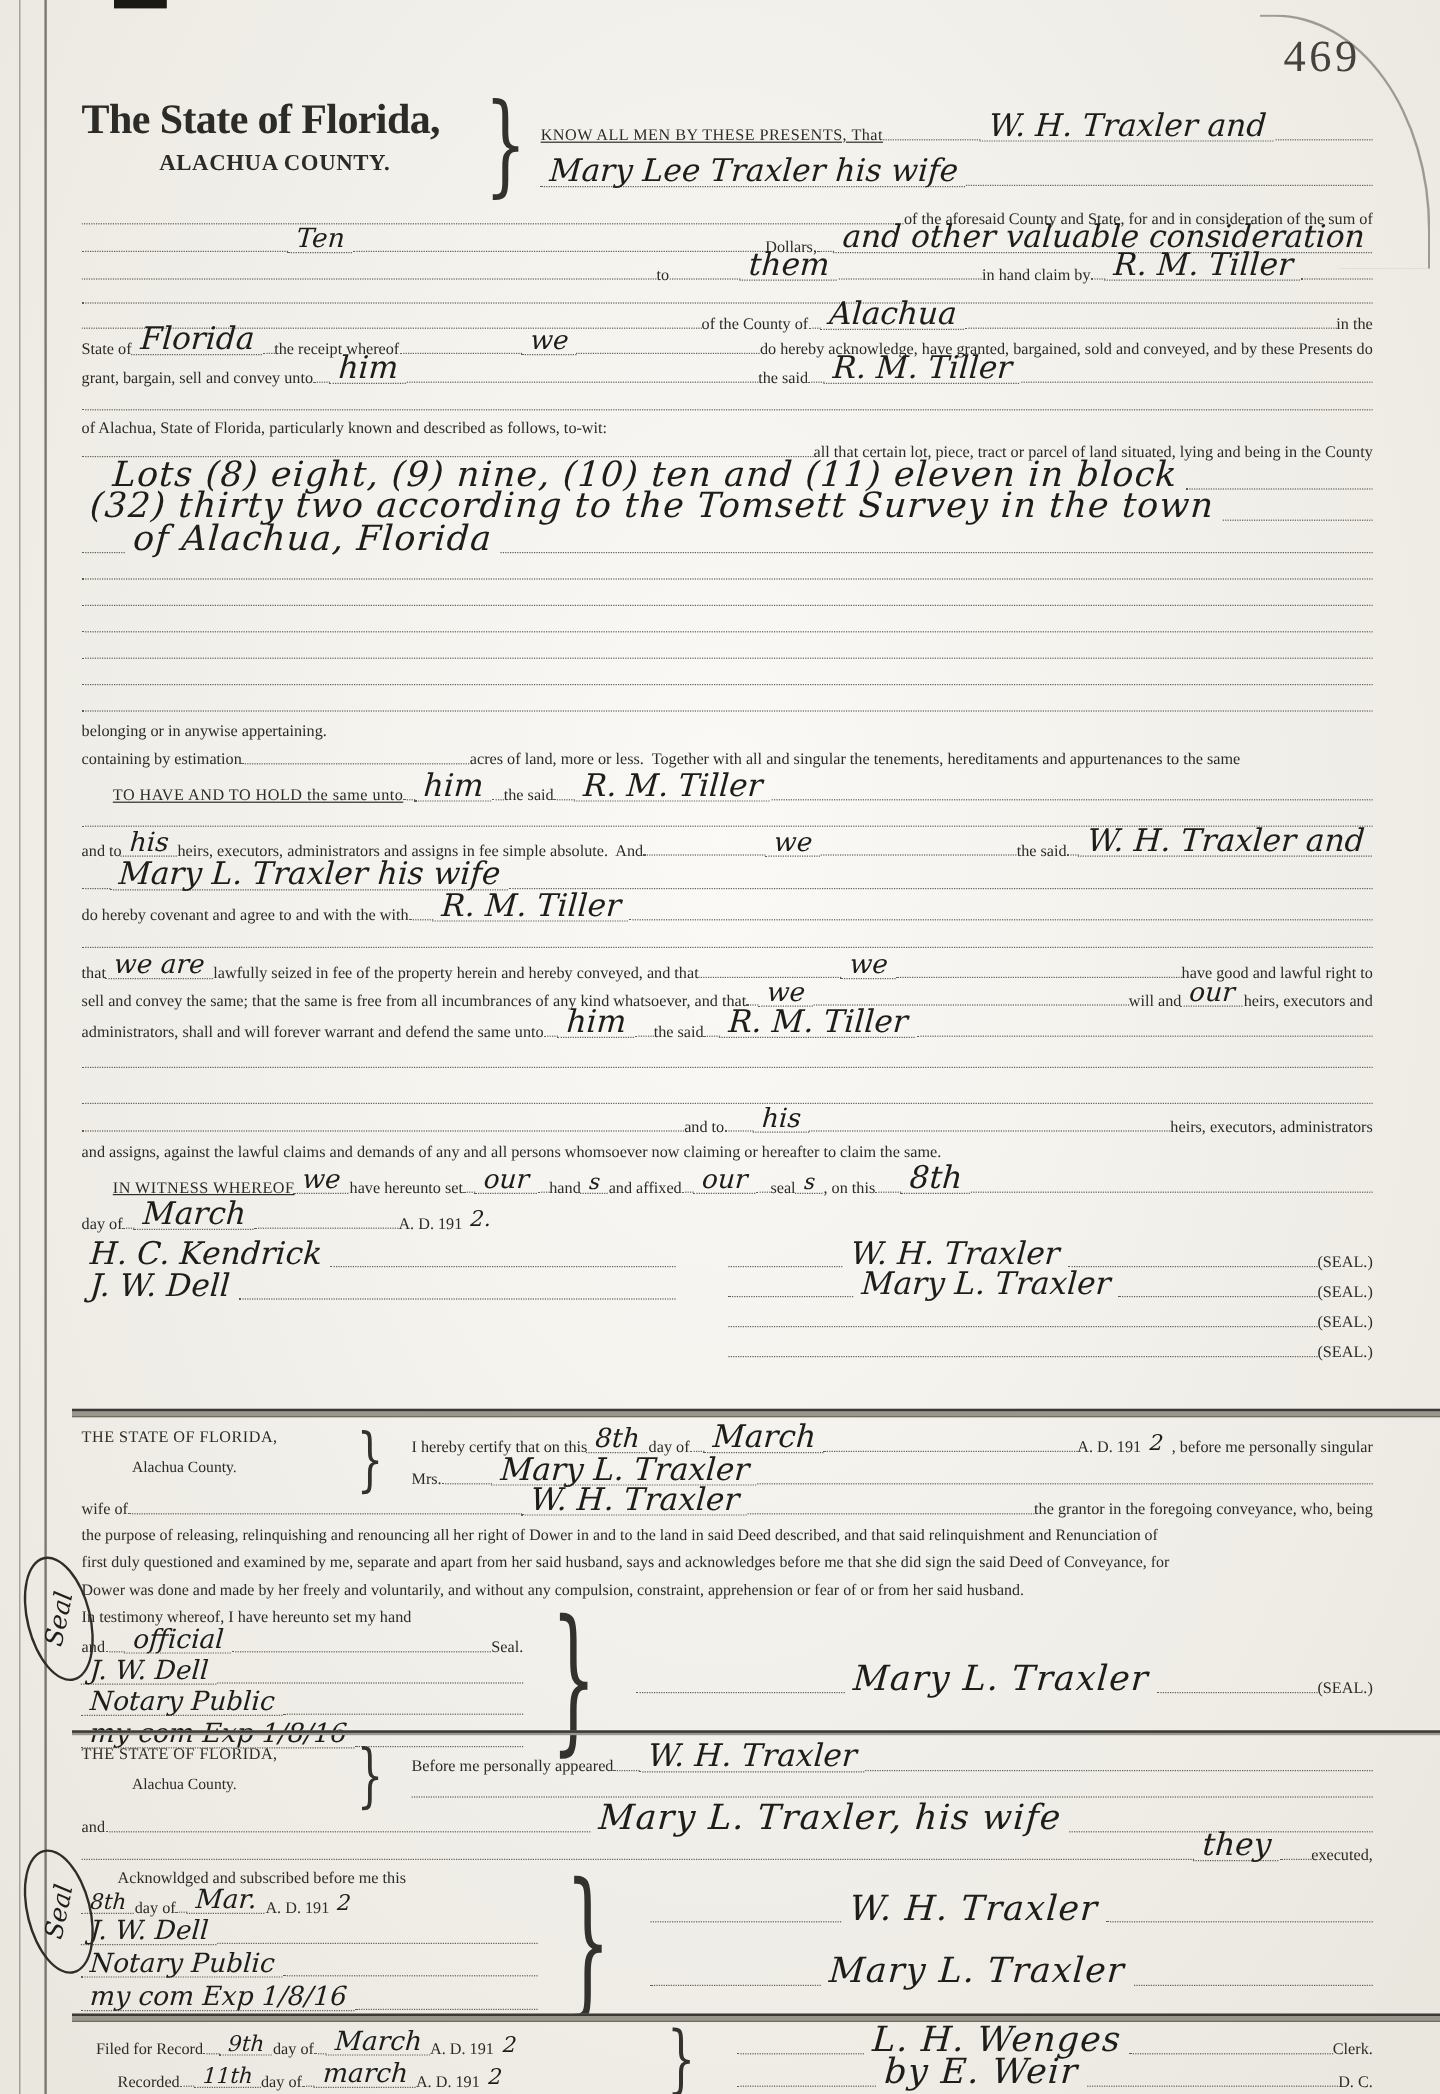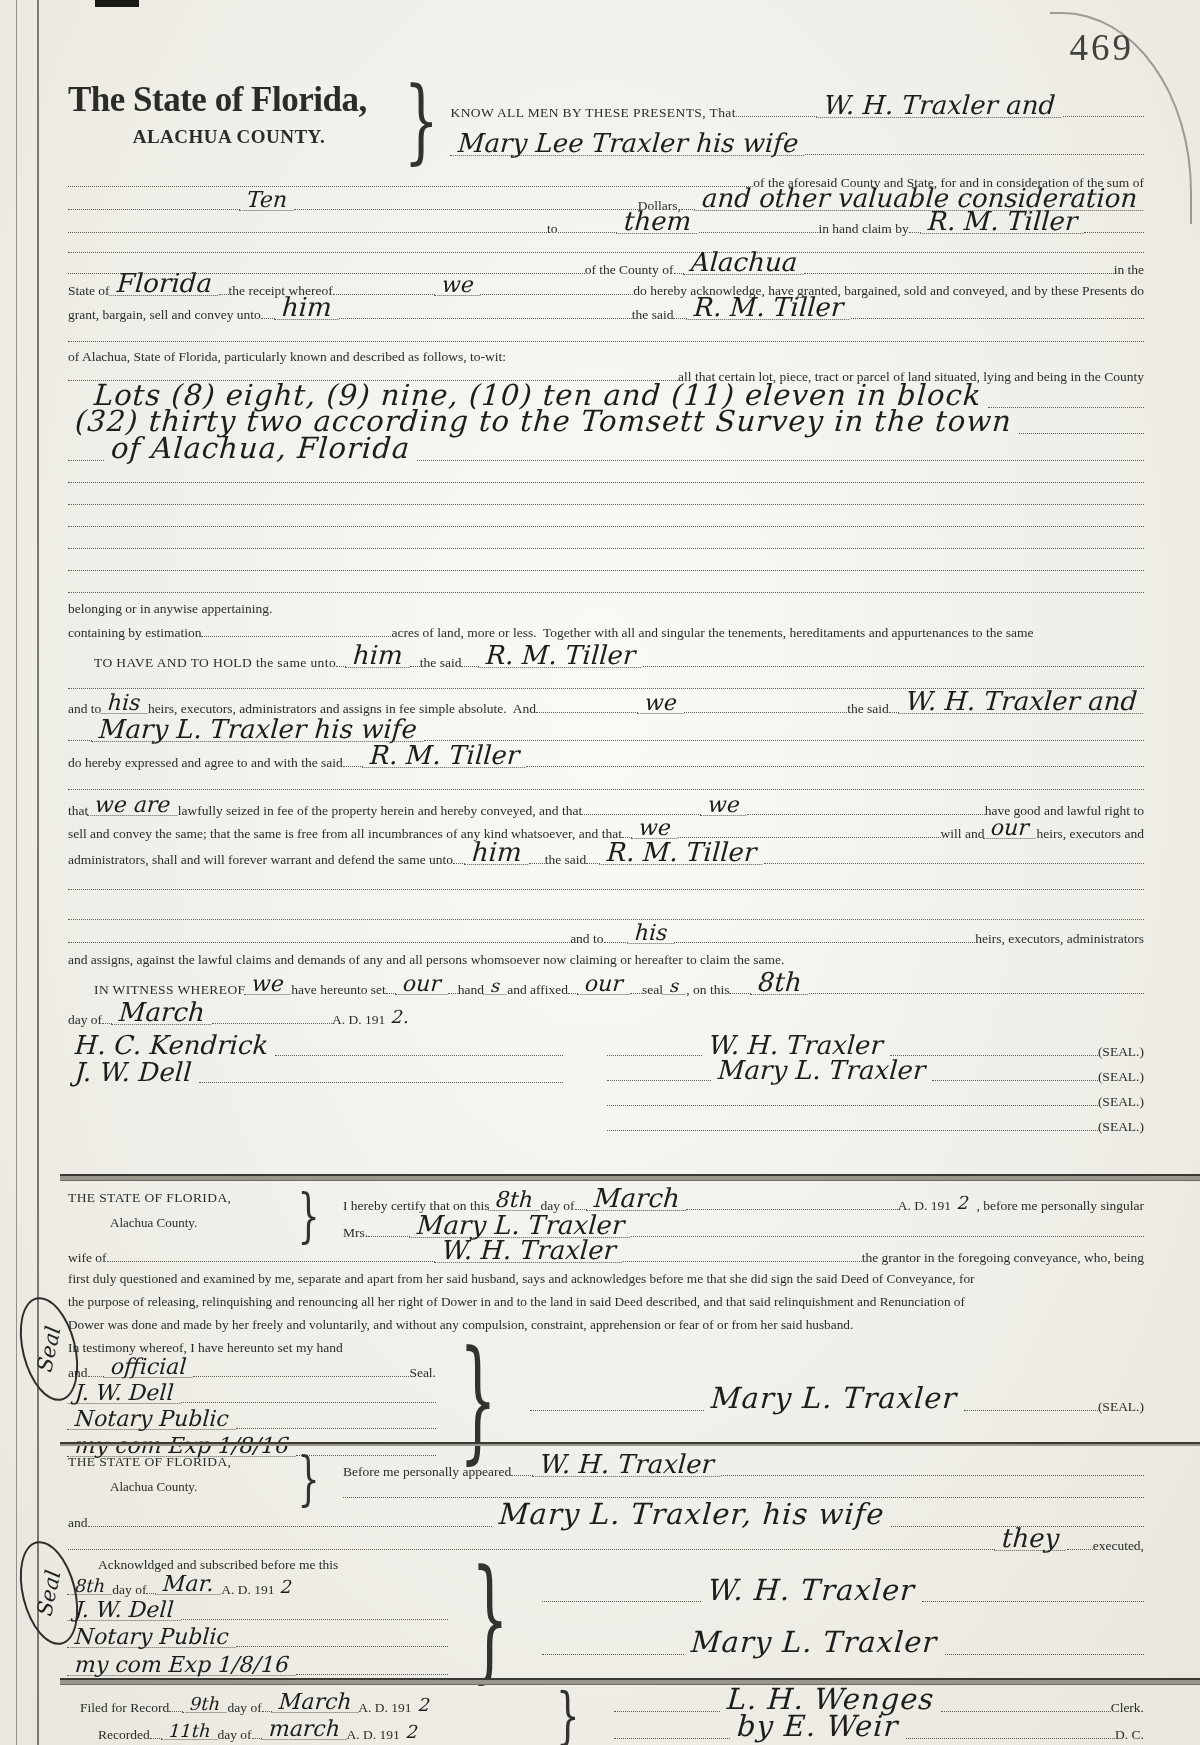--- a/index.html
+++ b/index.html
@@ -21,21 +21,21 @@
   .p{font-size:13.5px;line-height:15px;padding-bottom:2px;white-space:pre;}
   .d{flex:1 1 18px;border-bottom:1px dotted #5f5c54;margin-bottom:5px;min-width:10px;}
   .h{font-family:"DejaVu Serif",serif;font-style:italic;font-size:22px;line-height:.75;
      color:#1d1d1b;white-space:pre;border-bottom:1px dotted #5f5c54;margin-bottom:5px;
      padding:0 7px 1px 7px;transform:skewX(-4deg);}
   .h.nb{border-bottom:none;}
   .hbig{font-size:29px;letter-spacing:1px;}
   .hmed{font-size:26px;}
   .hsm{font-size:18px;}
   .b{font-family:"DejaVu Serif",serif;font-weight:400;color:#33322f;align-self:center;}
-  .sc{letter-spacing:.4px;}
+  .sc{letter-spacing:.4px;text-decoration:underline;}
   
   .mast{display:flex;align-items:flex-start;padding-top:82px;}
   .mtl{width:322px;flex:0 0 auto;}
   .mtitle{font-size:35px;font-weight:bold;letter-spacing:-.5px;line-height:36px;margin:0;}
   .msub{font-size:19px;font-weight:bold;letter-spacing:.5px;text-align:center;margin-top:8px;}
   .mbrace{font-size:92px;line-height:74px;transform:scaleX(.6);margin:0 0 0 2px;}
   .mtr{flex:1;}
   
   .rule{position:absolute;left:60px;right:0;height:4px;background:#9a968c;
         border-top:2px solid #3a3935;border-bottom:1px solid #6e6b63;}
@@ -211,21 +211,21 @@
       <span class="p">the said</span>
       <span class="d" style="flex:0 0 10px"></span>
       <span class="h hmed">W. H. Traxler and</span>
     </div>
     <div class="l" style="height:28px">
       <span class="d" style="flex:0 0 24px"></span>
       <span class="h hmed">Mary L. Traxler his wife</span>
       <span class="d"></span>
     </div>
     <div class="l" style="height:26px">
-      <span class="p">do hereby expressed and agree to and with the said</span>
+      <span class="p">do hereby covenant and agree to and with the with</span>
       <span class="d" style="flex:0 0 20px"></span>
       <span class="h hmed">R. M. Tiller</span>
       <span class="d"></span>
     </div>
     <div class="l" style="height:23px">
         <span class="d"></span>
       </div>
     <div class="l" style="height:25px">
       <span class="p">that</span>
       <span class="h">we are</span>
@@ -366,22 +366,22 @@
         </div>
       </div>
     </div>
     <div class="l" style="height:25px">
       <span class="p">wife of</span>
       <span class="d" style="flex:2.2"></span>
       <span class="h hmed">W. H. Traxler</span>
       <span class="d" style="flex:1.6"></span>
       <span class="p">the grantor in the foregoing conveyance, who, being</span>
     </div>
+    <div class="para">the purpose of releasing, relinquishing and renouncing all her right of Dower in and to the land in said Deed described, and that said relinquishment and Renunciation of</div>
     <div class="para">first duly questioned and examined by me, separate and apart from her said husband, says and acknowledges before me that she did sign the said Deed of Conveyance, for</div>
-    <div class="para">the purpose of releasing, relinquishing and renouncing all her right of Dower in and to the land in said Deed described, and that said relinquishment and Renunciation of</div>
     <div class="para">Dower was done and made by her freely and voluntarily, and without any compulsion, constraint, apprehension or fear of or from her said husband.</div>
     <div style="display:flex">
       <div style="flex:0 0 368px">
         <div class="l" style="height:21px">
           <span class="p">In testimony whereof, I have hereunto set my hand</span>
         </div>
         <div class="l" style="height:25px">
           <span class="p">and</span>
           <span class="d" style="flex:0 0 16px"></span>
           <span class="h">official</span>

